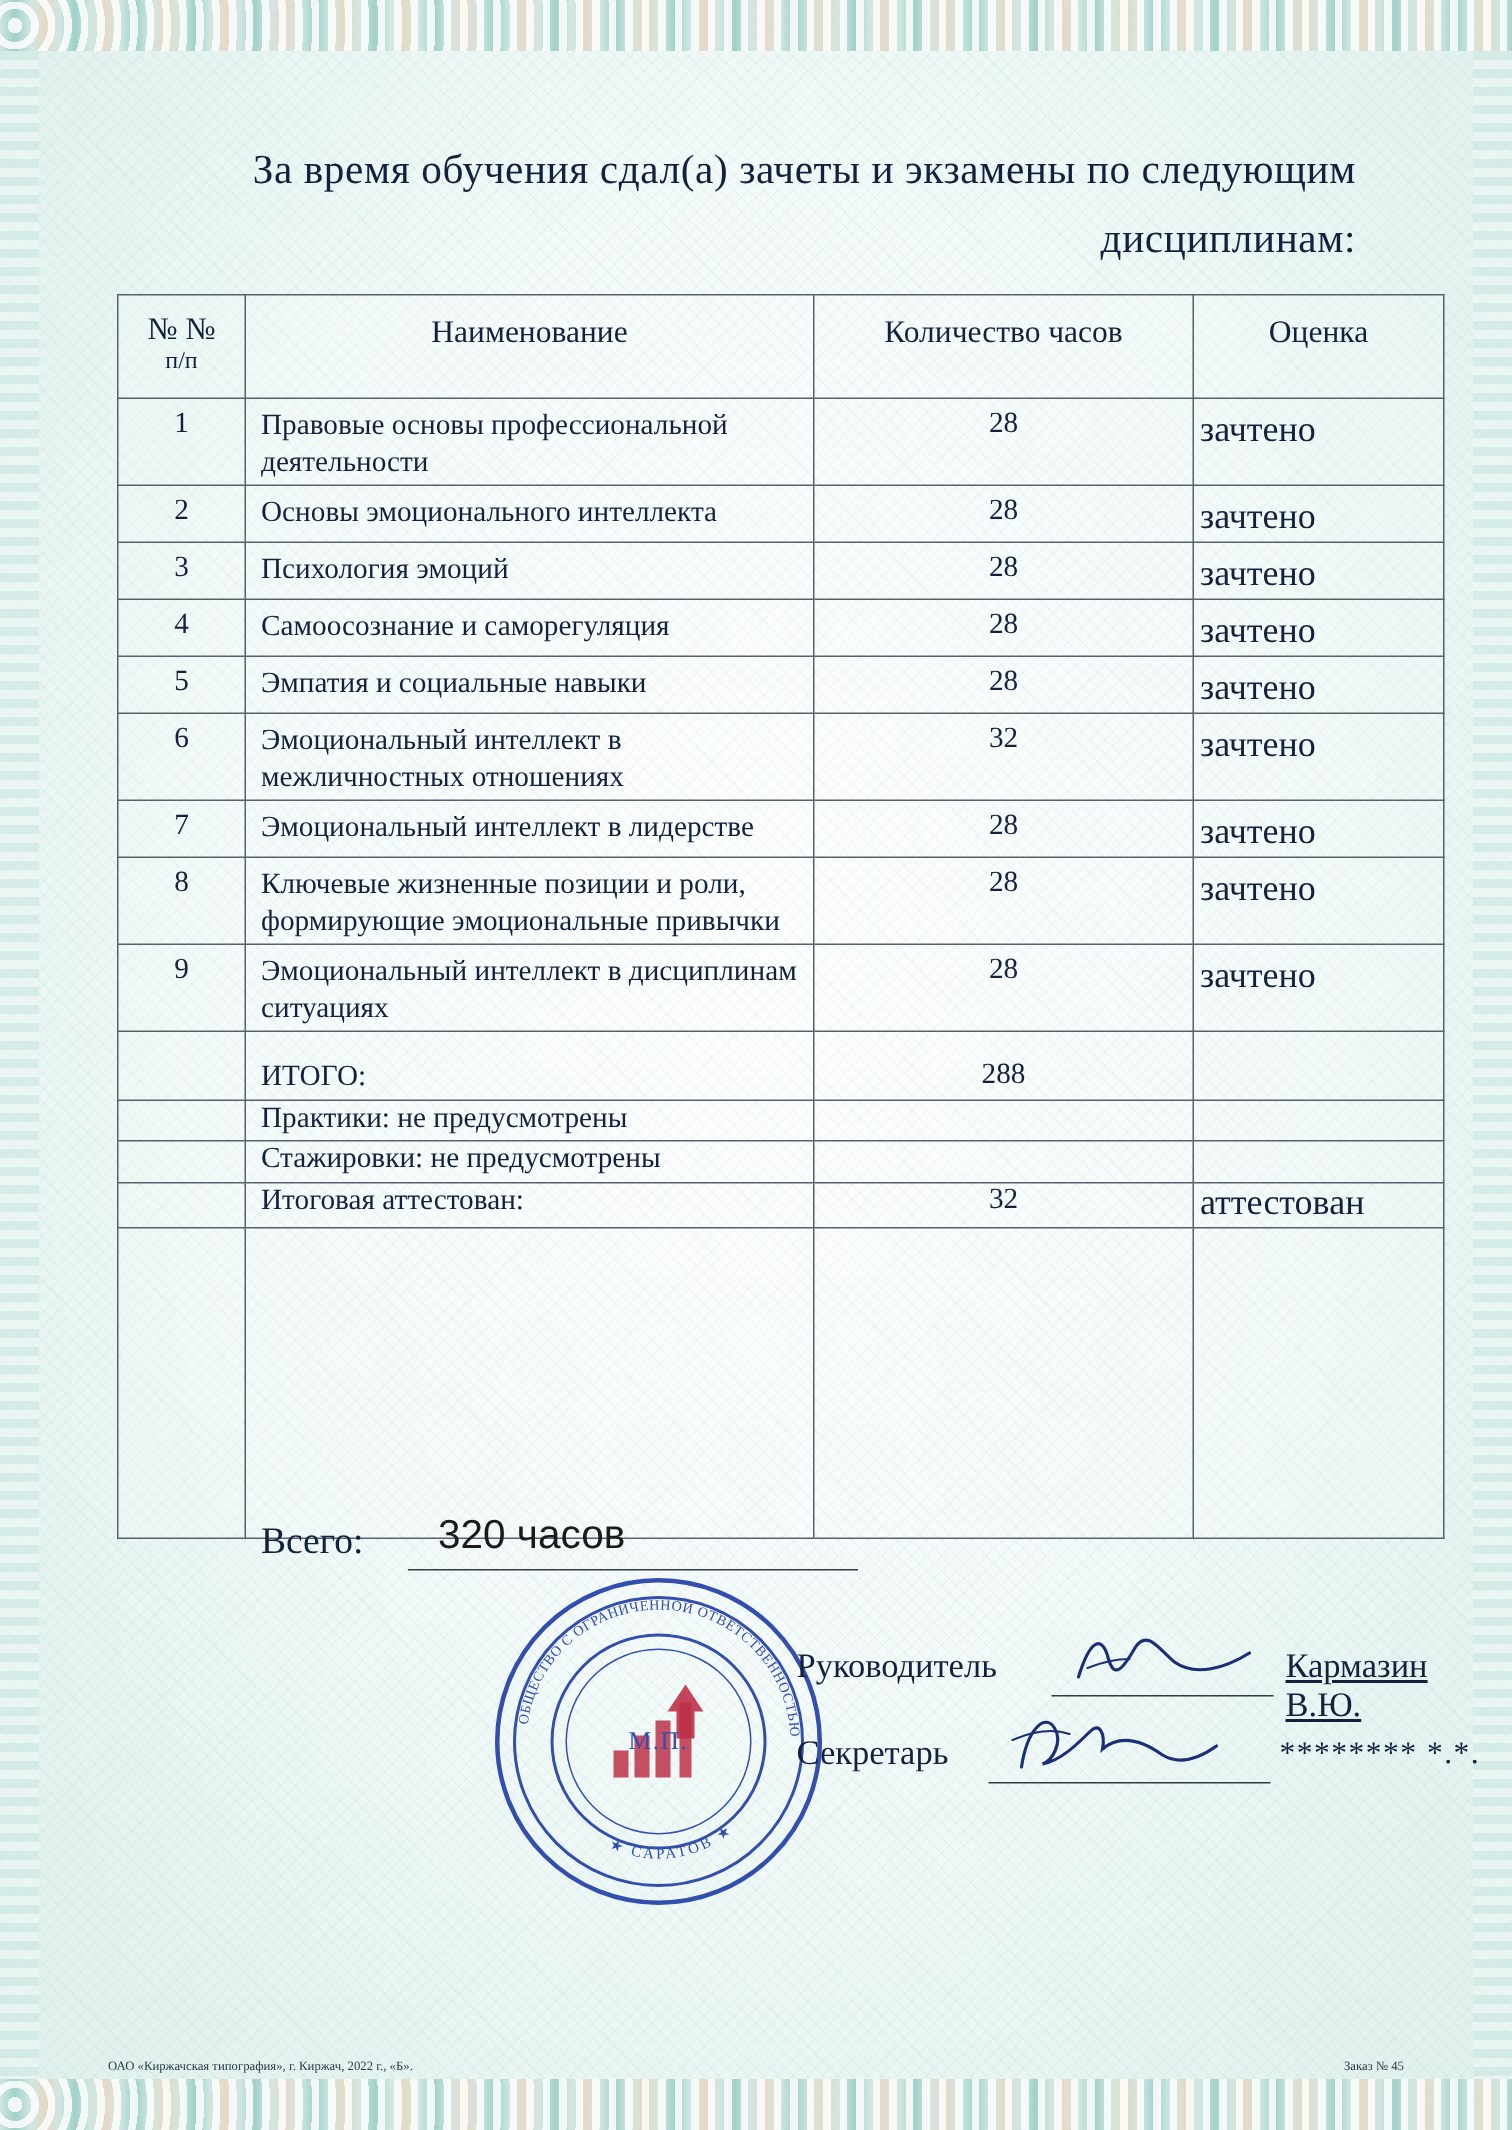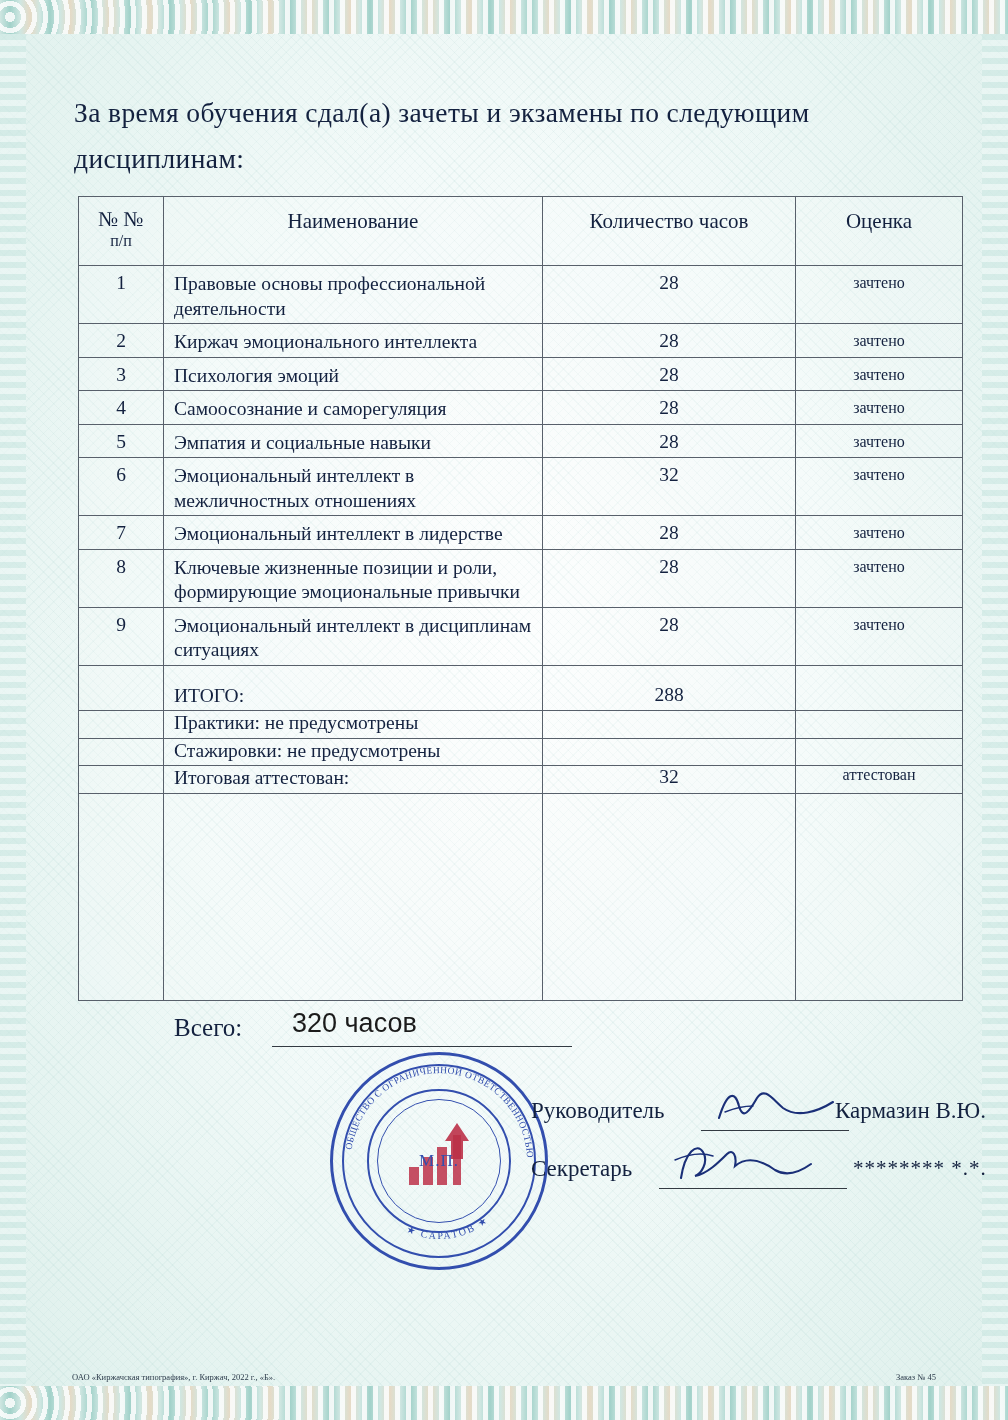--- a/index.html
+++ b/index.html
@@ -79,20 +79,21 @@
   }
 
   .heading {
     font-size: 27.5px;
     line-height: 46px;
     color: #13213f;
     letter-spacing: 0.4px;
     width: 830px;
     margin: 0 0 14px 0;
     font-weight: normal;
+    text-align: right;
   }
 
   table.marks {
     border-collapse: collapse;
     width: 848px;
     margin-left: 4px;
     table-layout: fixed;
     background: rgba(255,255,255,0.18);
   }
   table.marks th, table.marks td {
@@ -135,22 +136,22 @@
   td.c-hours {
     text-align: center;
     font-size: 19.5px;
     padding: 6px 4px 2px 4px;
     border-left: 1px solid #58606b;
     border-right: 1px solid #58606b;
     border-top: none;
     border-bottom: none;
   }
   td.c-mark {
-    text-align: center;
-    font-size: 16px;
+    text-align: left;
+    font-size: 24px;
     padding: 8px 4px 2px 4px;
     border-left: 1px solid #58606b;
     border-top: none;
     border-bottom: none;
   }
 
   tr.summary td { padding-top: 18px; }
   tr.summary-line td { padding-top: 0; }
 
   tr.filler td {
@@ -268,21 +269,21 @@
     top: 40px;
     border-bottom: 1px solid #333a42;
   }
   .sig-row.r1 .line { left: 170px; width: 148px; }
   .sig-row.r2 .line { left: 128px; width: 188px; }
   .sig-row .name {
     position: absolute;
     top: 8px;
     font-size: 23px;
   }
-  .sig-row.r1 .name { left: 304px; }
+  .sig-row.r1 .name { left: 326px; text-decoration: underline; }
   .sig-row.r2 .name { left: 322px; font-size: 21px; letter-spacing: 1px; }
   .sig-row .ink {
     position: absolute;
     color: #1a2f78;
     font-family: "Liberation Serif", serif;
   }
   .sig-row.r1 .ink { left: 182px; top: -8px; }
   .sig-row.r2 .ink { left: 140px; top: -10px; }
 
   
@@ -337,21 +338,21 @@
       </thead>
       <tbody>
         <tr>
           <td class="c-num">1</td>
           <td class="c-name">Правовые основы профессиональной деятельности</td>
           <td class="c-hours">28</td>
           <td class="c-mark">зачтено</td>
         </tr>
         <tr>
           <td class="c-num">2</td>
-          <td class="c-name">Киржач эмоционального интеллекта</td>
+          <td class="c-name">Основы эмоционального интеллекта</td>
           <td class="c-hours">28</td>
           <td class="c-mark">зачтено</td>
         </tr>
         <tr>
           <td class="c-num">3</td>
           <td class="c-name">Психология эмоций</td>
           <td class="c-hours">28</td>
           <td class="c-mark">зачтено</td>
         </tr>
         <tr>

